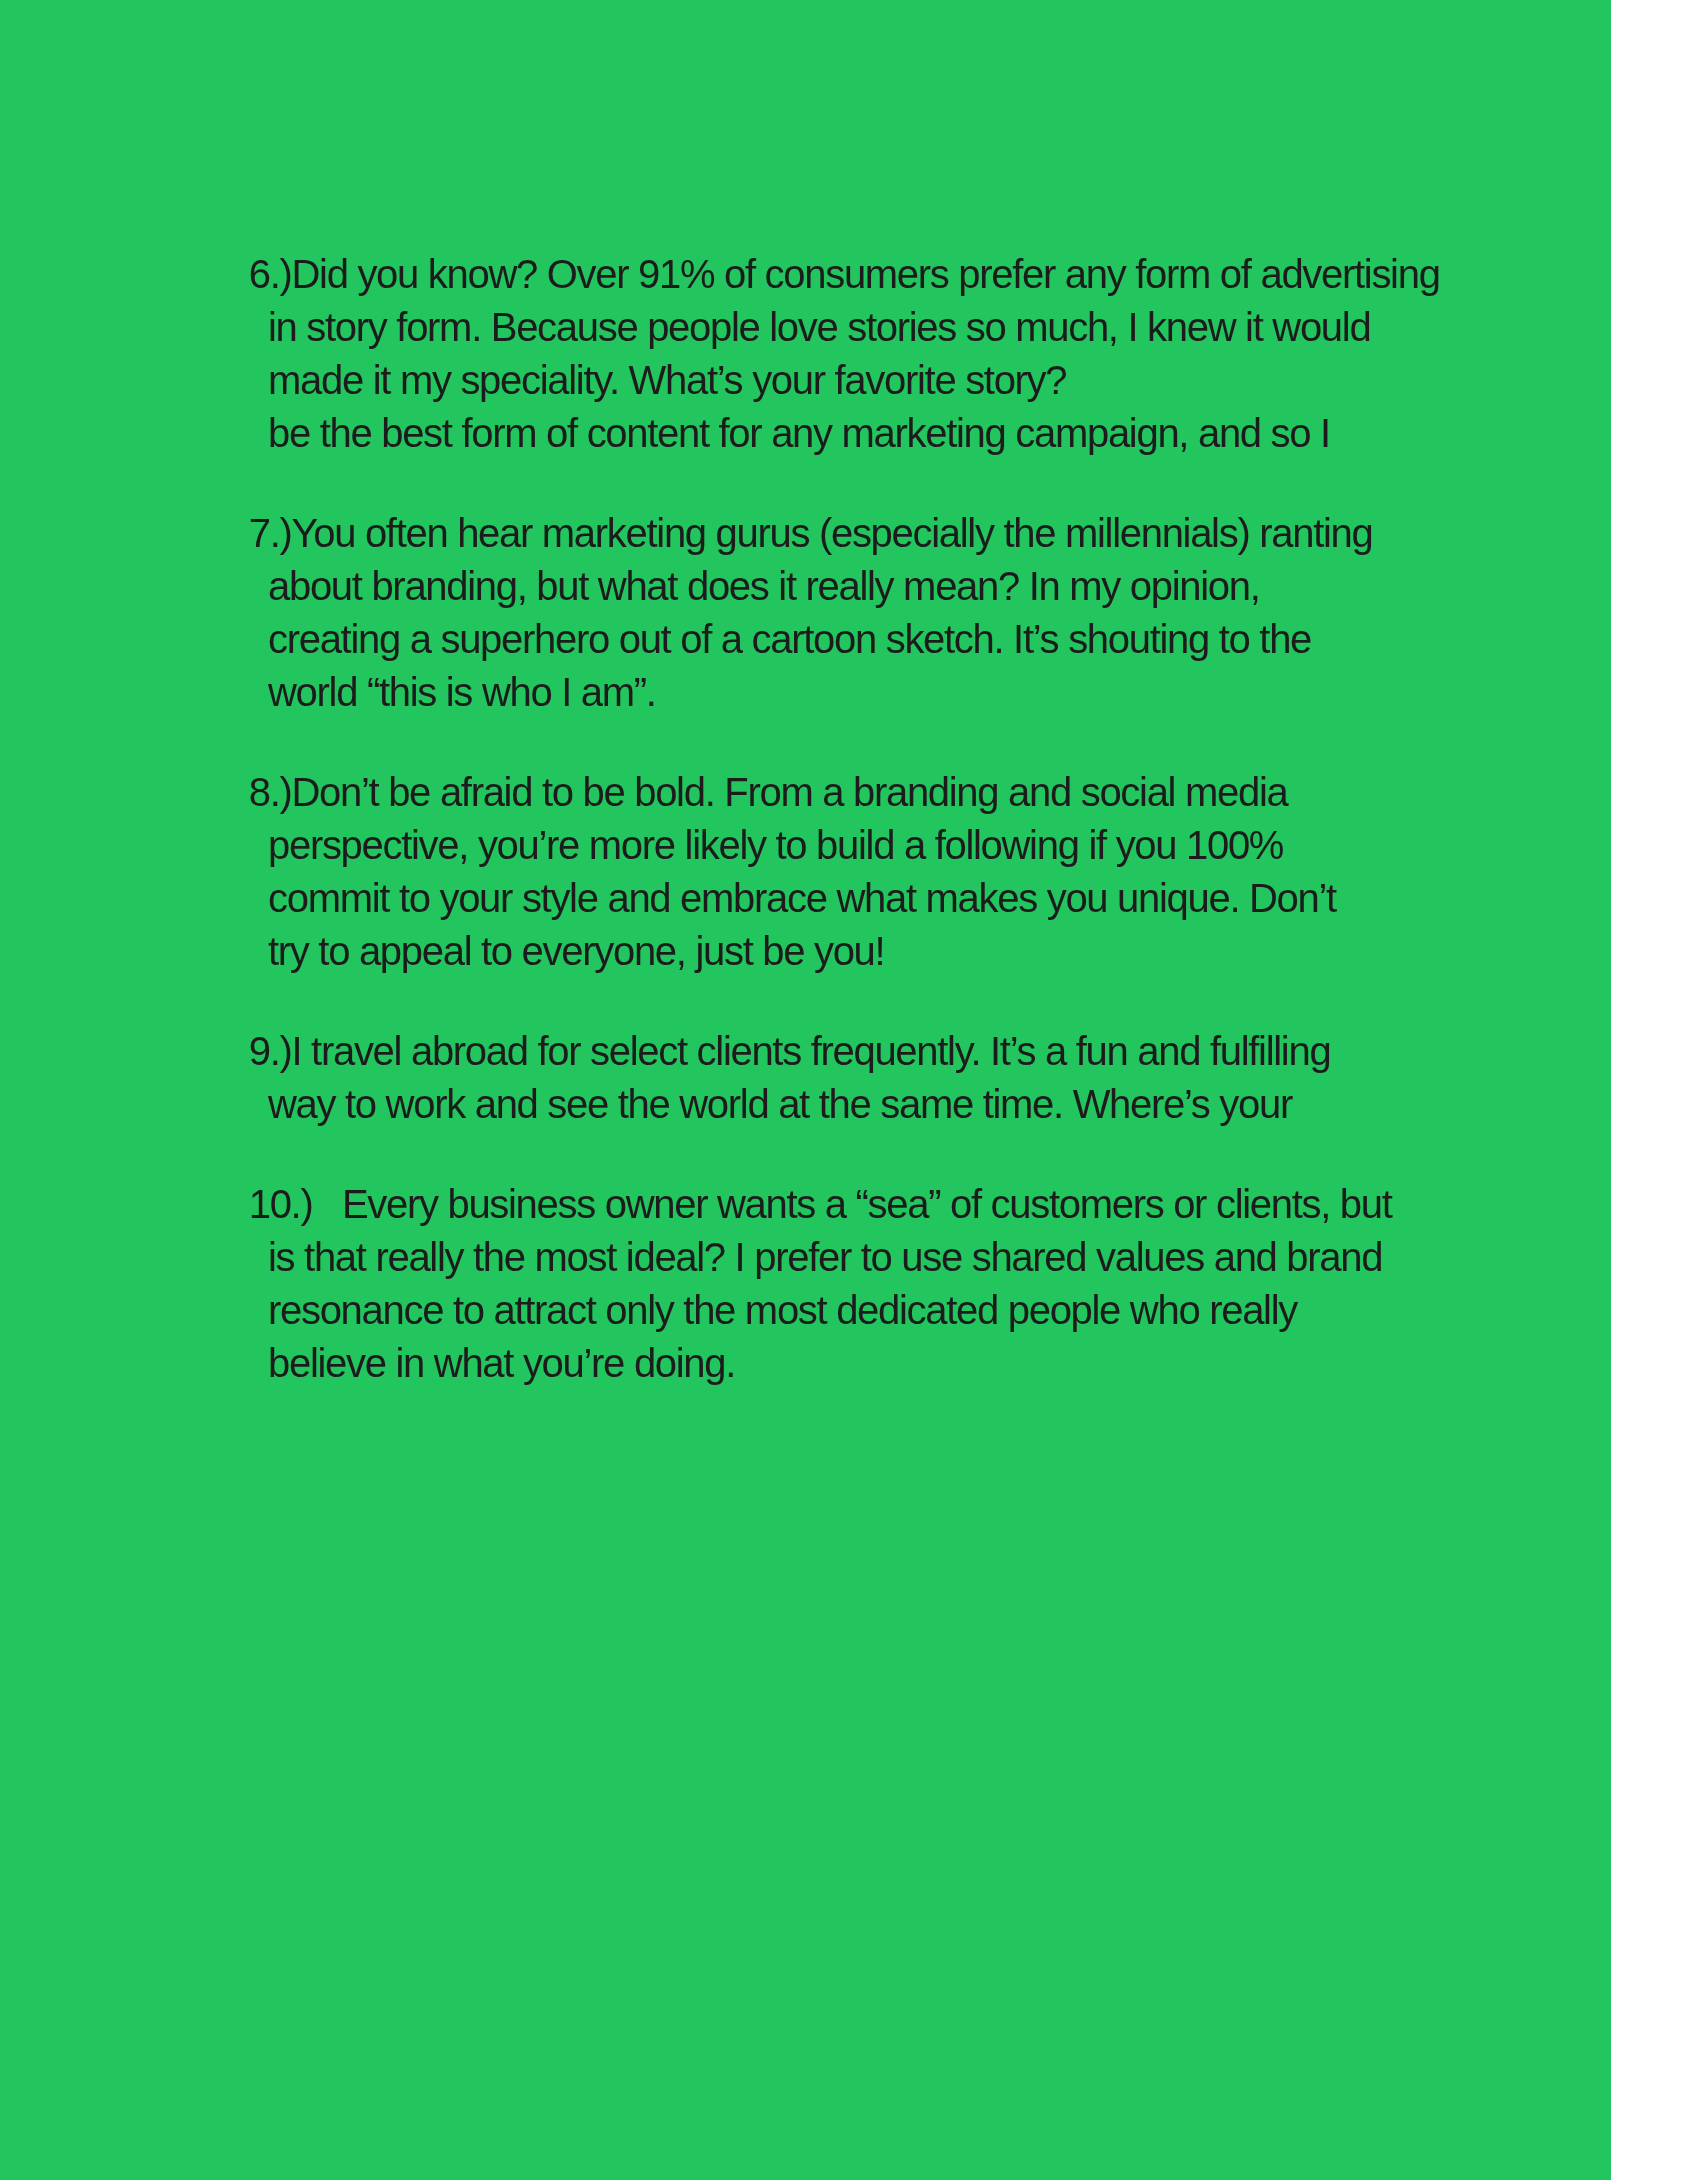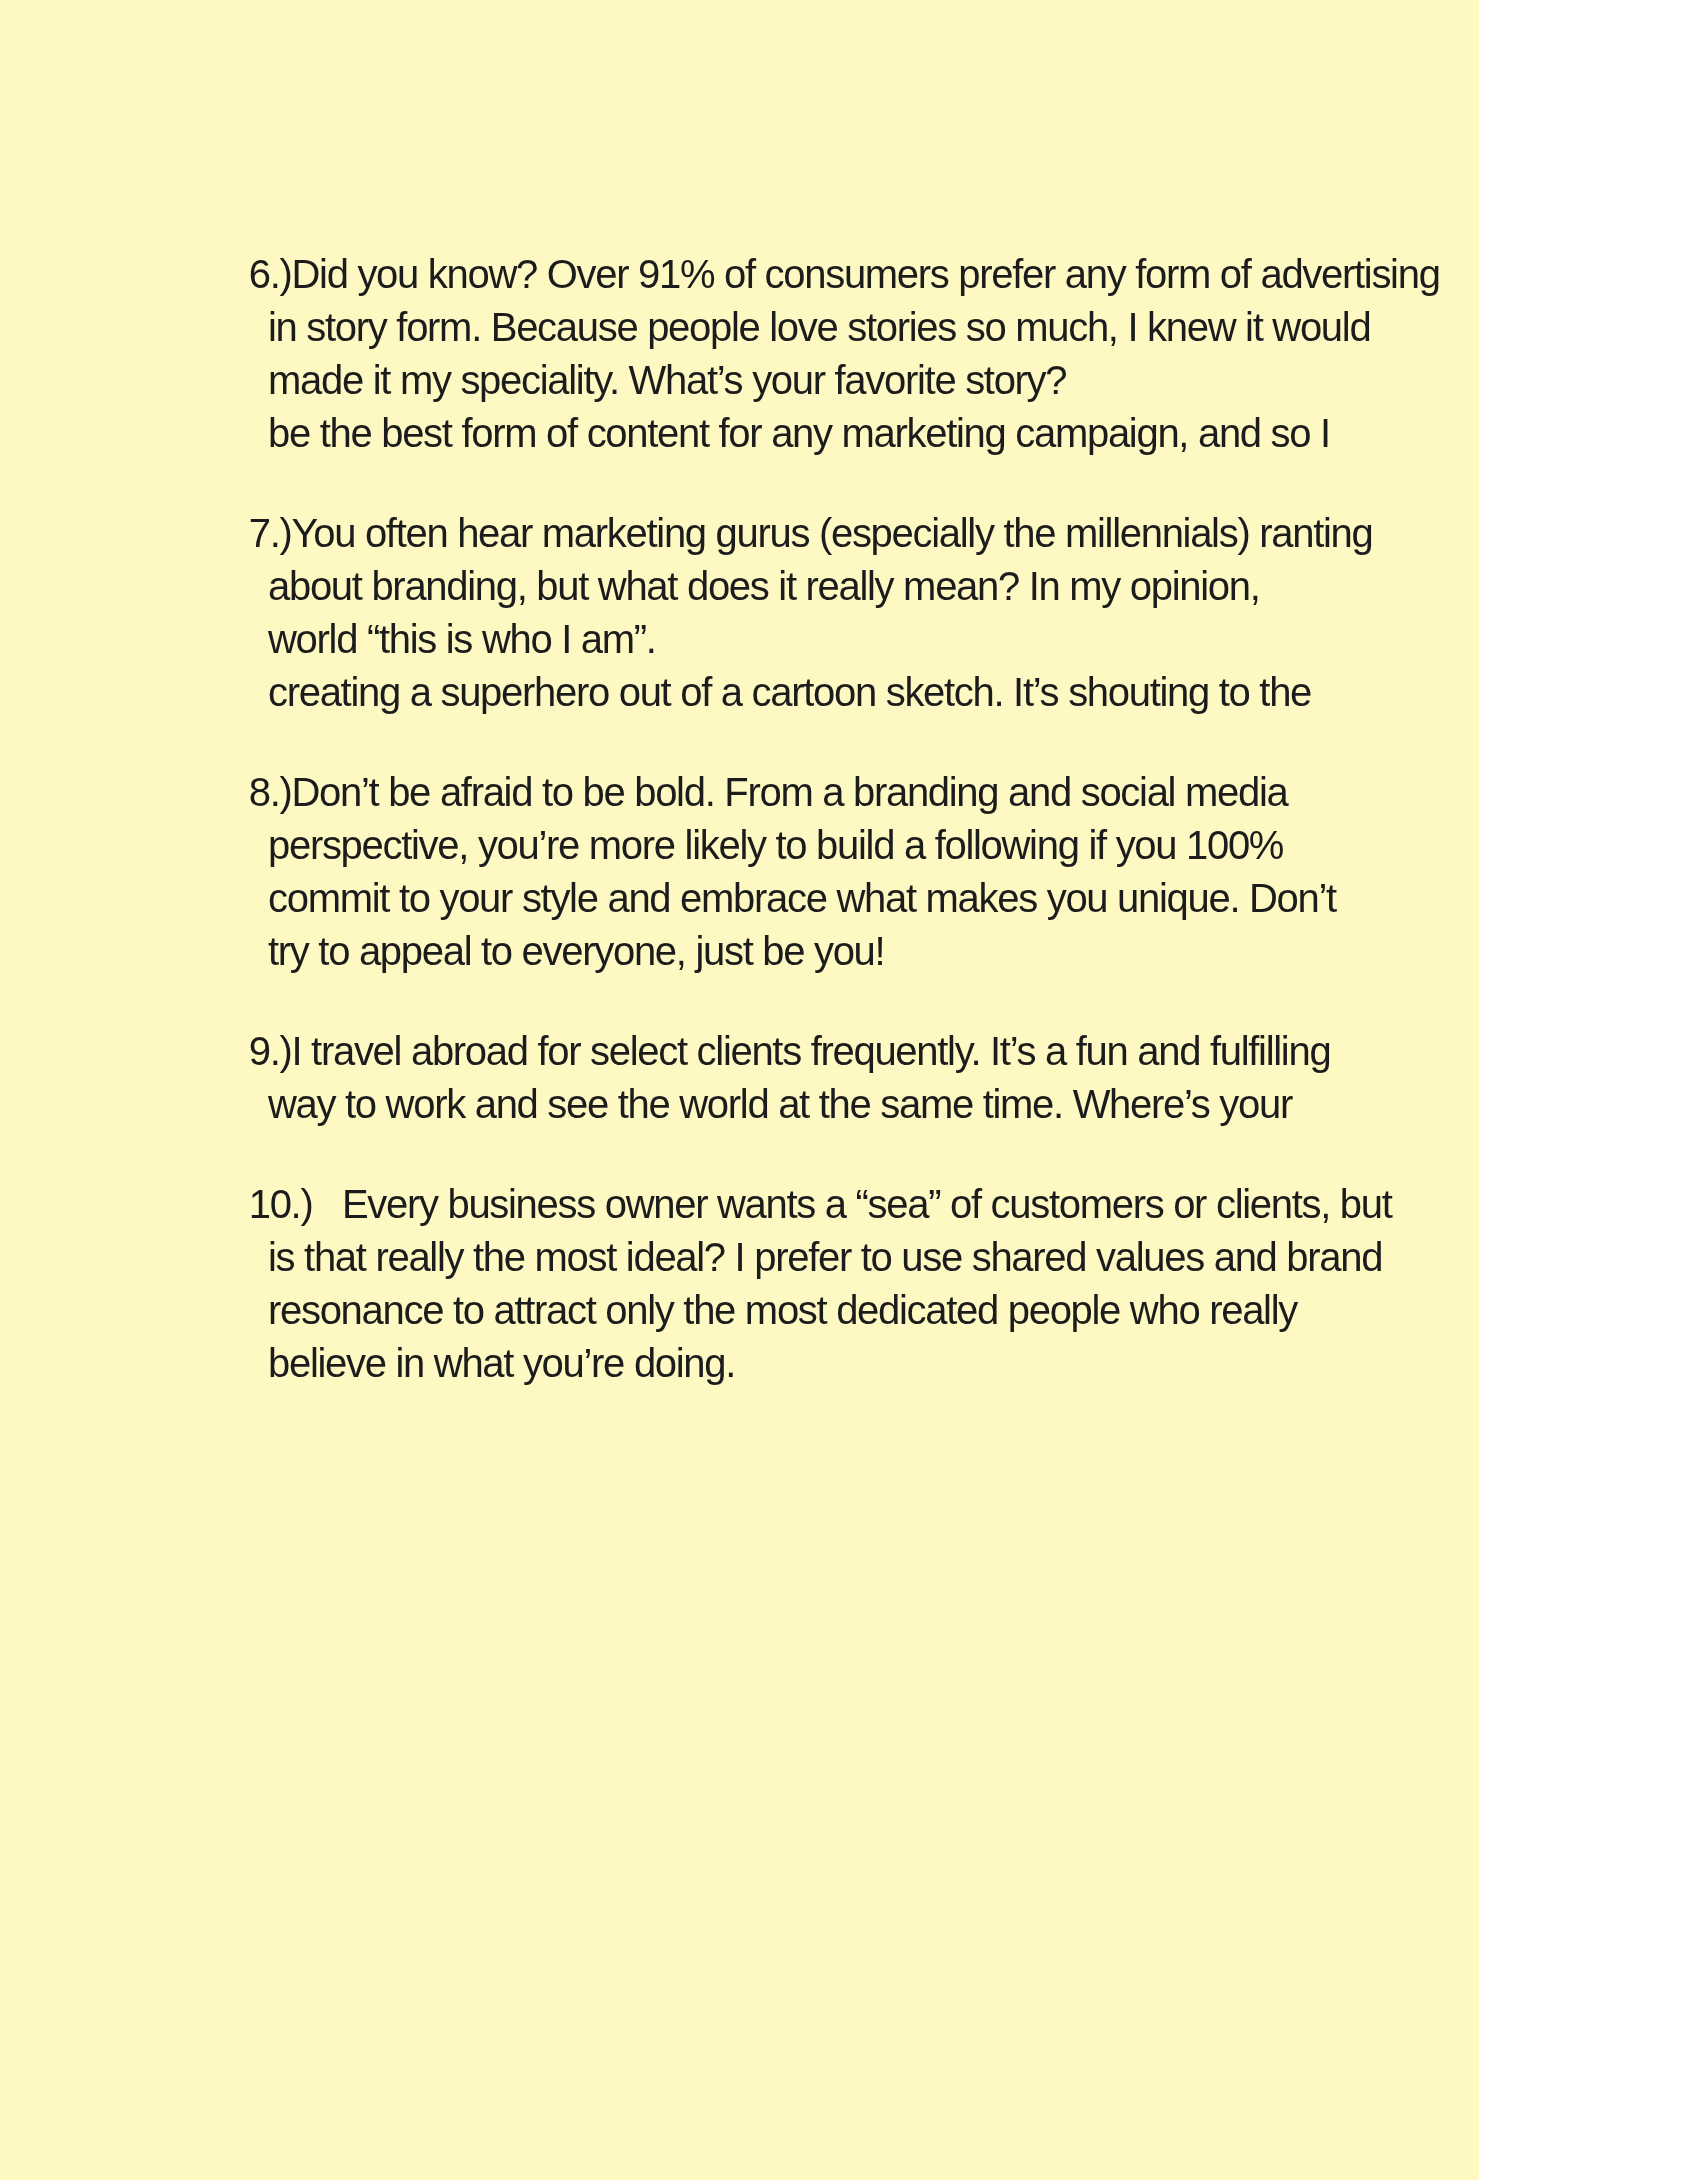--- a/index.html
+++ b/index.html
@@ -1,20 +1,20 @@
 <!DOCTYPE html>
 <html style="font-size:14px"><head>
 <meta charset="utf-8">
 <style>
   html, body { margin: 0; padding: 0; background: #ffffff; }
   .page {
     position: relative;
-    width: 1479px;
+    width: 1611px;
     height: 2180px;
-    background: #fef9c3;
+    background: #22c55e;
     overflow: hidden;
     font-family: "Liberation Sans", sans-serif;
     color: #1c1c1c;
   }
   .content {
     position: absolute;
     left: 268px;
     top: 248px;
     width: 1255px;
   }
@@ -38,22 +38,22 @@
     <div class="item">
       <div class="line first"><span class="marker">6.)</span><span>Did you know? Over 91% of consumers prefer any form of advertising</span></div>
       <div class="line">in story form. Because people love stories so much, I knew it would</div>
       <div class="line">made it my speciality. What’s your favorite story?</div>
       <div class="line">be the best form of content for any marketing campaign, and so I</div>
     </div>
 
     <div class="item">
       <div class="line first"><span class="marker">7.)</span><span>You often hear marketing gurus (especially the millennials) ranting</span></div>
       <div class="line">about branding, but what does it really mean? In my opinion,</div>
+      <div class="line">creating a superhero out of a cartoon sketch. It’s shouting to the</div>
       <div class="line">world “this is who I am”.</div>
-      <div class="line">creating a superhero out of a cartoon sketch. It’s shouting to the</div>
     </div>
 
     <div class="item">
       <div class="line first"><span class="marker">8.)</span><span>Don’t be afraid to be bold. From a branding and social media</span></div>
       <div class="line">perspective, you’re more likely to build a following if you 100%</div>
       <div class="line">commit to your style and embrace what makes you unique. Don’t</div>
       <div class="line">try to appeal to everyone, just be you!</div>
     </div>
 
     <div class="item">

